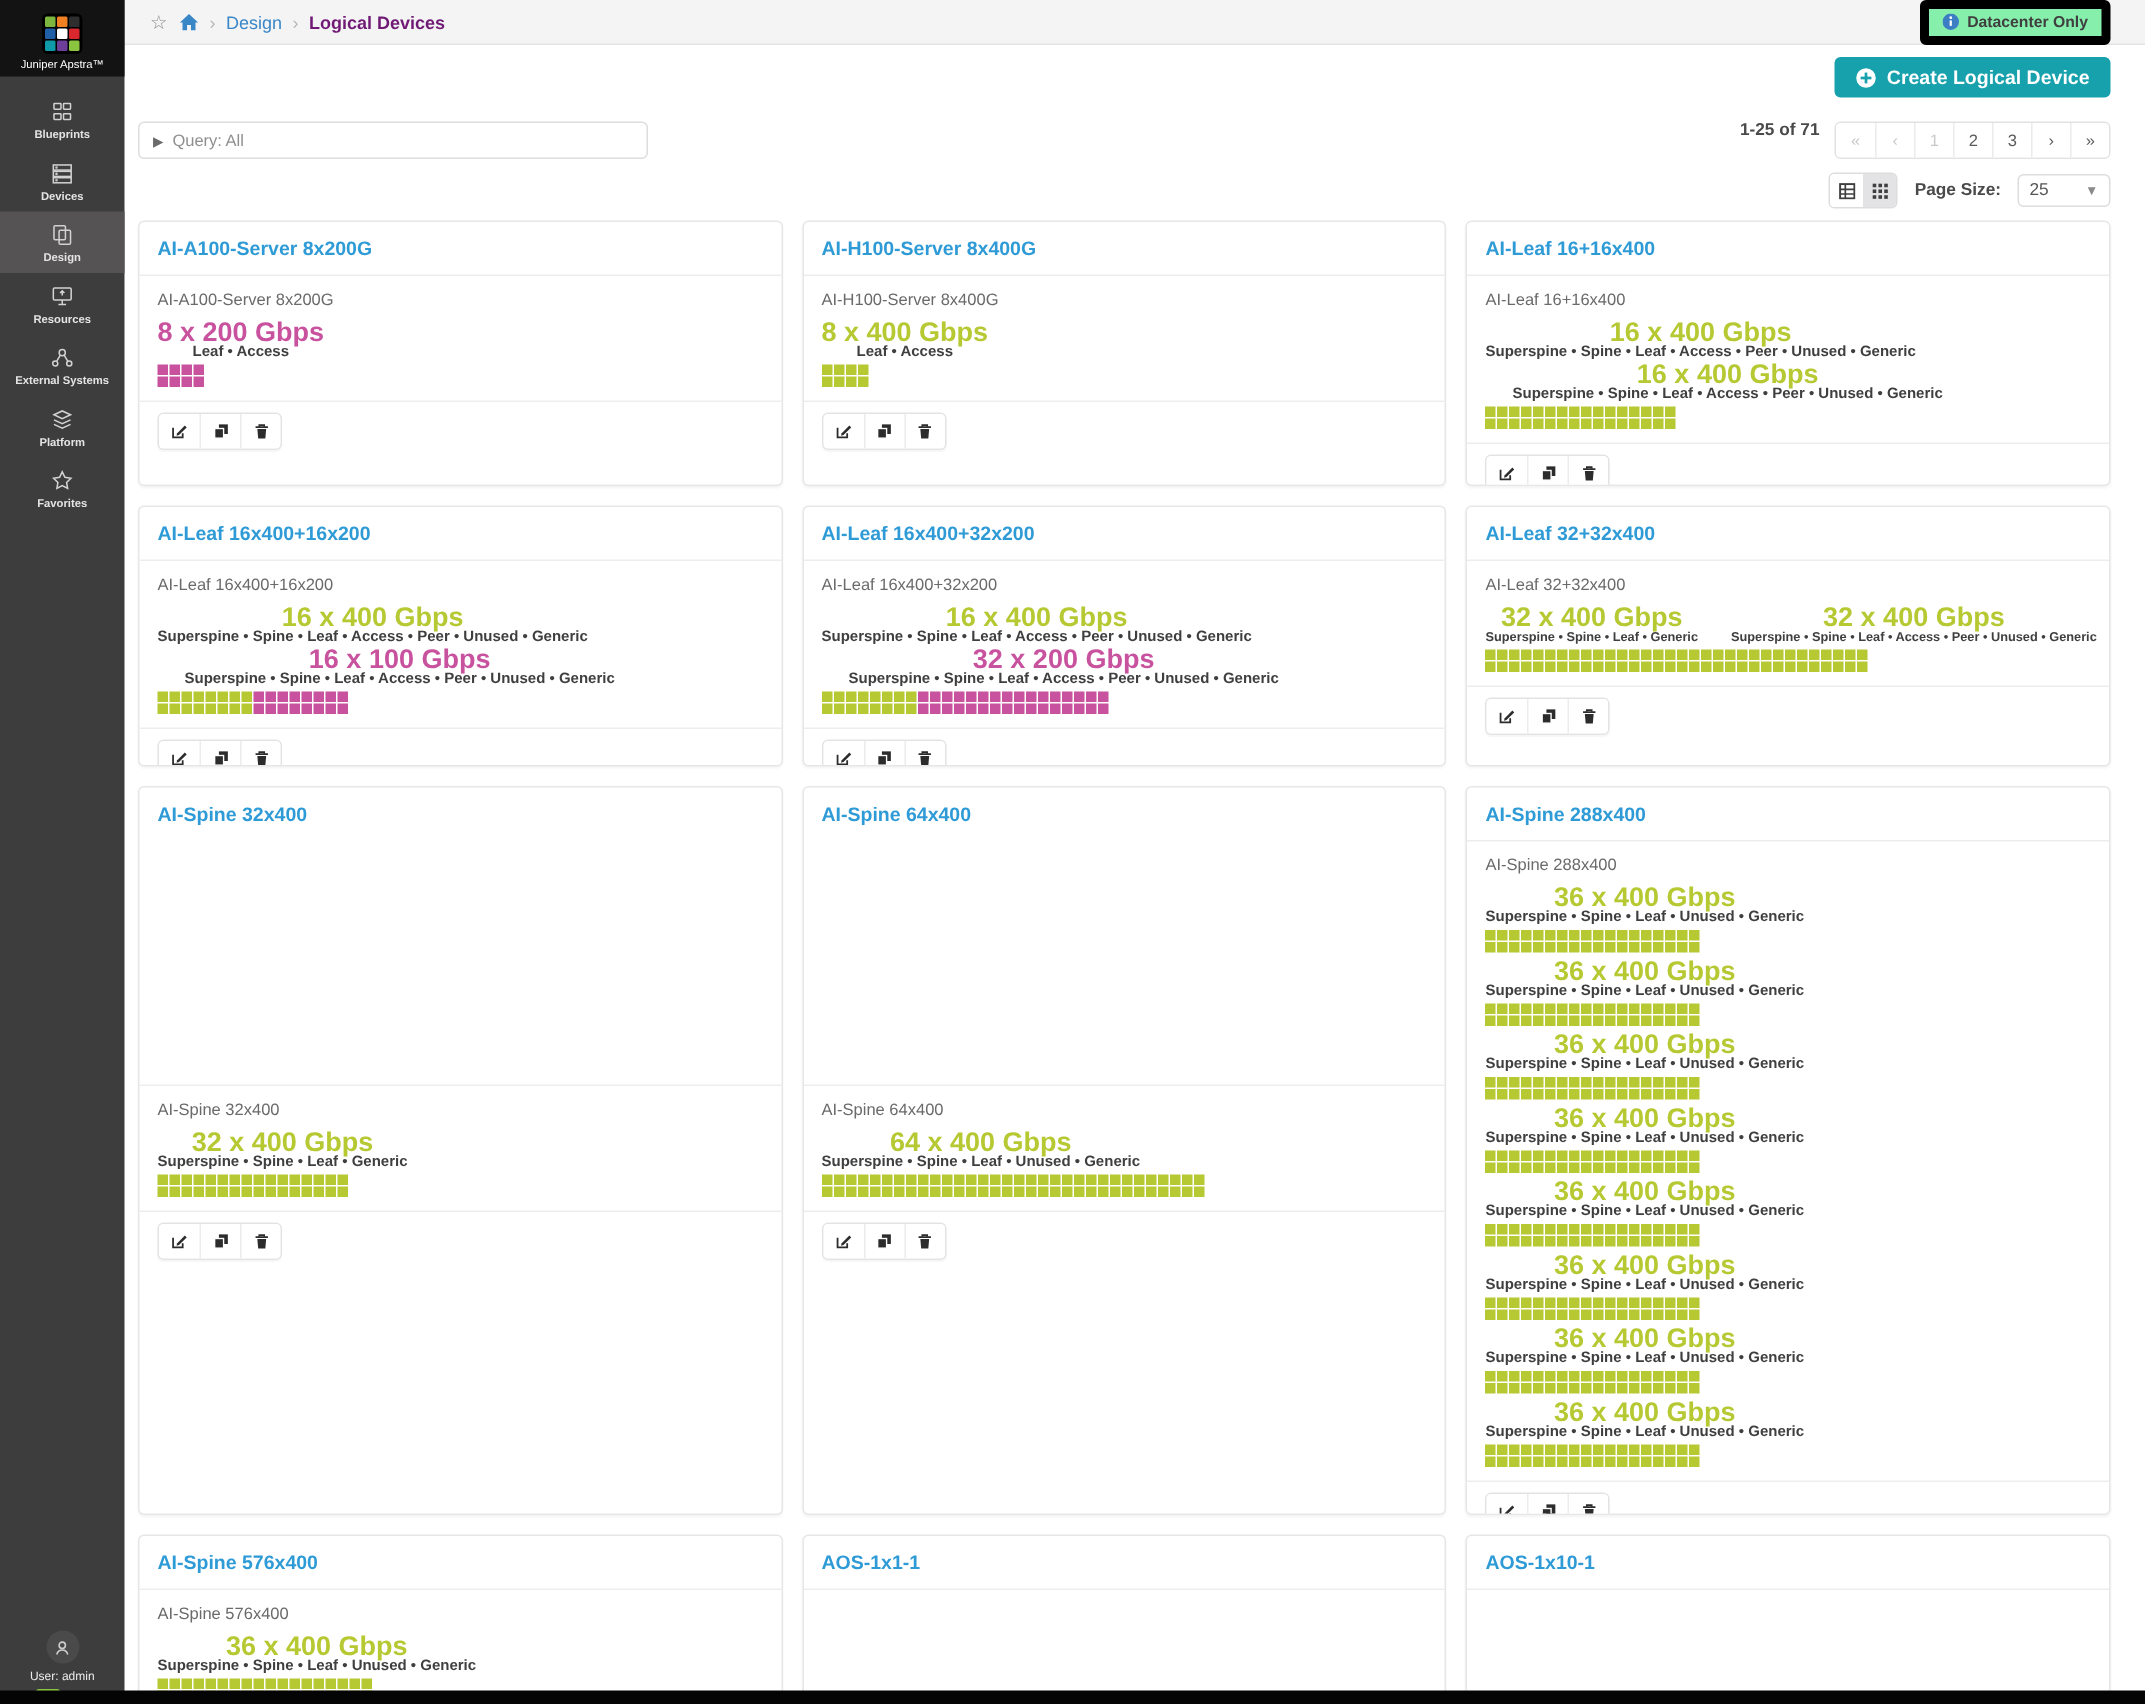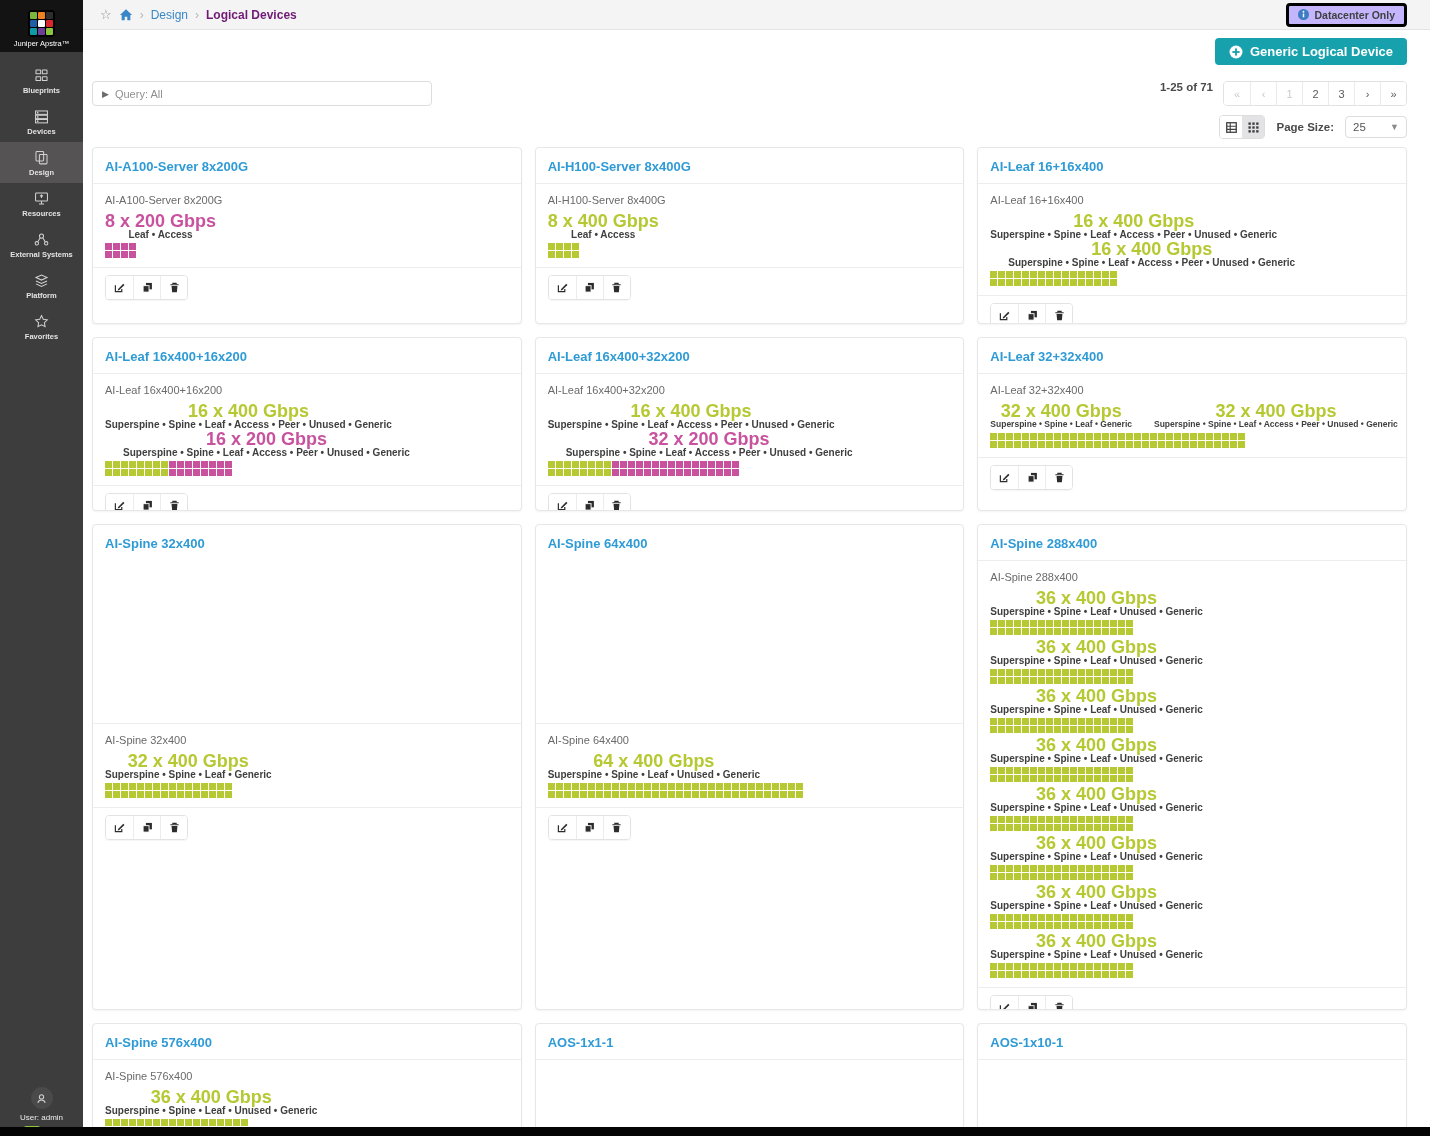--- a/index.html
+++ b/index.html
@@ -30,21 +30,21 @@
 
   
   .topbar { position:absolute; left:65px; right:0; top:0; height:30px; background:#f4f4f5;
             border-bottom:1px solid #e3e3e4; display:flex; align-items:center; padding:0 23px 0 35px; z-index:4; }
   .crumb { display:flex; align-items:center; gap:7px; font-size:12px; }
   .crumb .star { color:#8e8e8e; font-size:13px; cursor:pointer; }
   .crumb .home svg { width:14px; height:13px; fill:#3a87c8; display:block; }
   .crumb .sep { color:#b5b5b5; font-size:12px; }
   .crumb .link { color:#3a87c8; cursor:pointer; }
   .crumb .current { color:#701a75; font-weight:bold; }
-  .dc-badge { margin-left:auto; background:#c4b5fd; border:3px solid #000000; border-radius:4px;
+  .dc-badge { margin-left:auto; background:#86efac; border:6px solid #000000; border-radius:4px;
               padding:3px 9px; font-size:10.5px; font-weight:bold; color:#3f3f3f;
               display:flex; align-items:center; gap:5px; }
   .dc-badge svg { width:11px; height:11px; display:block; }
 
   
   .content { position:absolute; left:65px; right:0; top:30px; bottom:0; padding:0 23px 0 27px; background:#fff; }
   .row-create { display:flex; justify-content:flex-end; margin-top:8px; }
   .btn-create { background:#16a1ac; border:none; color:#fff; font-weight:bold; font-size:13px;
                 font-family:"Liberation Sans",sans-serif; padding:6px 14px; border-radius:4px;
                 display:flex; align-items:center; gap:7px; cursor:pointer; }
@@ -223,21 +223,21 @@
   </div>
 
   <div class="content">
     <div class="row-create">
       <button class="btn-create">
         <svg viewBox="0 0 14 14">
             <circle cx="7" cy="7" r="6.5" fill="#fff"></circle>
             <rect x="6.1" y="3.4" width="1.8" height="7.2" fill="#16a1ac"></rect>
             <rect x="3.4" y="6.1" width="7.2" height="1.8" fill="#16a1ac"></rect>
           </svg>
-        <span>Generic Logical Device</span>
+        <span>Create Logical Device</span>
       </button>
     </div>
 
     <div class="row-controls">
       <div class="query-box">
         <span class="caret">▶</span>
         <span>Query: All</span>
       </div>
       <div class="right-controls">
         <div class="pag-row">
@@ -485,21 +485,21 @@
     <div class="card-body">
       <div class="dev-name">AI-Leaf 16x400+16x200</div>
       <div>
               <div class="section">
                 <div class="heads">
                   <div class="pg-head">
                     <div class="pg-speed c-green">16 x 400 Gbps</div>
                     <div class="pg-roles">Superspine • Spine • Leaf • Access • Peer • Unused • Generic</div>
                   </div>
                   <div class="pg-head">
-                    <div class="pg-speed c-pink">16 x 200 Gbps</div>
+                    <div class="pg-speed c-pink">16 x 100 Gbps</div>
                     <div class="pg-roles">Superspine • Spine • Leaf • Access • Peer • Unused • Generic</div>
                   </div>
                 </div>
                 <div class="port-strip">
                   <div class="pseg c-green">
                     <span class="pcell"></span>
                     <span class="pcell"></span>
                     <span class="pcell"></span>
                     <span class="pcell"></span>
                     <span class="pcell"></span>

